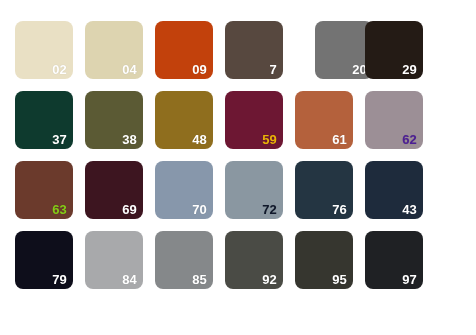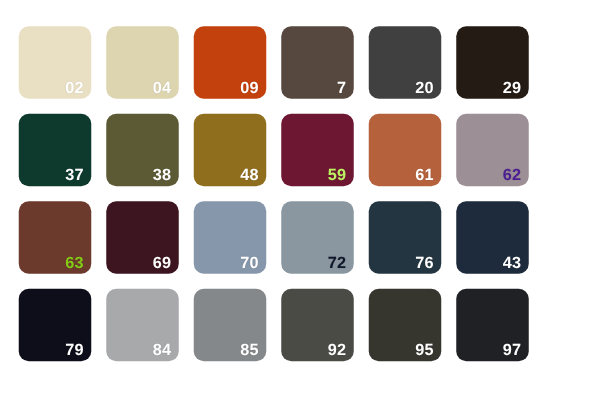--- a/index.html
+++ b/index.html
@@ -59,37 +59,37 @@
     </div>
     <div class="swatch" style="background: rgb(221, 212, 176);">
       <span class="swatch-label" style="color: rgb(255, 255, 255);">04</span>
     </div>
     <div class="swatch" style="background: #c2410c;">
       <span class="swatch-label" style="color: rgb(255, 255, 255);">09</span>
     </div>
     <div class="swatch" style="background: rgb(87, 72, 63);">
       <span class="swatch-label" style="color: rgb(255, 255, 255);">7</span>
     </div>
-    <div class="swatch" style="background: #404040;">
+    <div class="swatch" style="background: #737373; margin-left: 20px;">
       <span class="swatch-label" style="color: rgb(255, 255, 255);">20</span>
     </div>
     <div class="swatch" style="background: rgb(36, 27, 21);">
       <span class="swatch-label" style="color: rgb(255, 255, 255);">29</span>
     </div>
     <div class="swatch" style="background: rgb(14, 58, 46);">
       <span class="swatch-label" style="color: rgb(255, 255, 255);">37</span>
     </div>
     <div class="swatch" style="background: rgb(91, 90, 52);">
       <span class="swatch-label" style="color: rgb(255, 255, 255);">38</span>
     </div>
     <div class="swatch" style="background: rgb(143, 110, 30);">
       <span class="swatch-label" style="color: rgb(255, 255, 255);">48</span>
     </div>
     <div class="swatch" style="background: rgb(109, 23, 51);">
-      <span class="swatch-label" style="color: #bef264;">59</span>
+      <span class="swatch-label" style="color: #eab308;">59</span>
     </div>
     <div class="swatch" style="background: rgb(180, 97, 60);">
       <span class="swatch-label" style="color: rgb(255, 255, 255);">61</span>
     </div>
     <div class="swatch" style="background: rgb(156, 143, 150);">
       <span class="swatch-label" style="color: #4c1d95; margin-top: 44px;">62</span>
     </div>
     <div class="swatch" style="background: rgb(107, 58, 44);">
       <span class="swatch-label" style="color: #84cc16;">63</span>
     </div>

